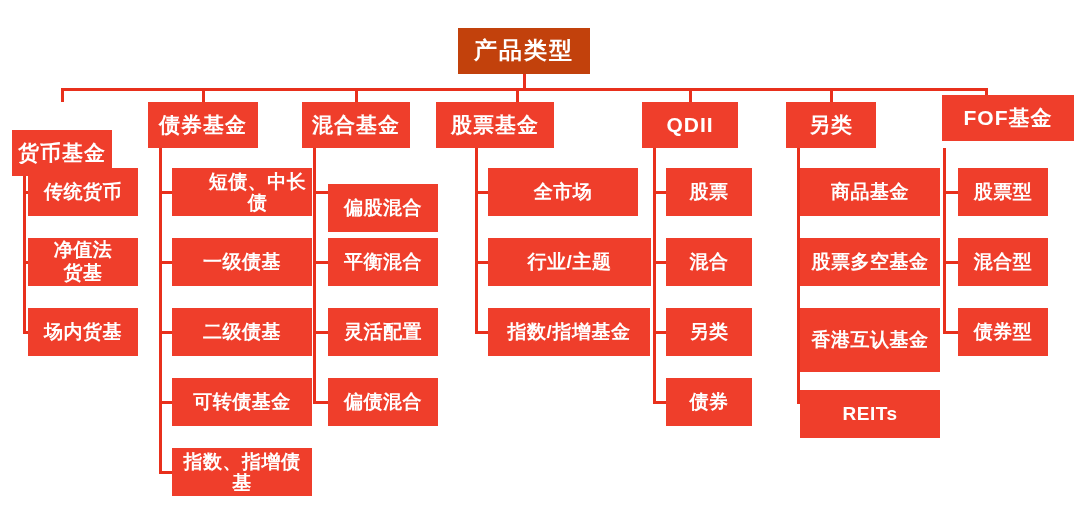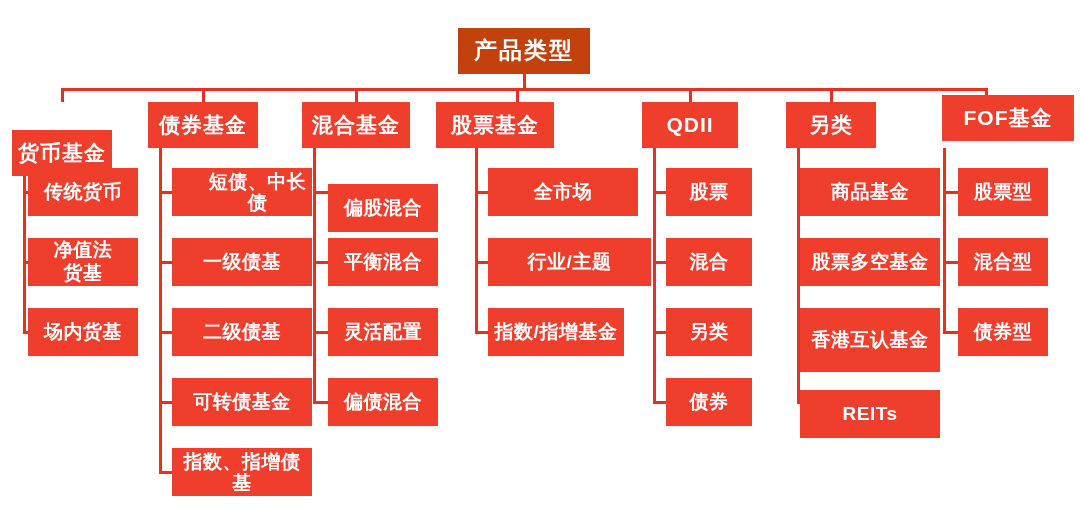--- a/index.html
+++ b/index.html
@@ -122,21 +122,21 @@
       <div class="node lvl3" style="left: 172px; top: 378px; width: 140px; height: 48px;">可转债基金</div>
       <div class="node lvl3" style="left: 172px; top: 448px; width: 140px; height: 48px;">指数、指增债基</div>
       <div class="node lvl2" style="left: 302px; top: 102px; width: 108px; height: 46px;">混合基金</div>
       <div class="node lvl3" style="left: 328px; top: 184px; width: 110px; height: 48px;">偏股混合</div>
       <div class="node lvl3" style="left: 328px; top: 238px; width: 110px; height: 48px;">平衡混合</div>
       <div class="node lvl3" style="left: 328px; top: 308px; width: 110px; height: 48px;">灵活配置</div>
       <div class="node lvl3" style="left: 328px; top: 378px; width: 110px; height: 48px;">偏债混合</div>
       <div class="node lvl2" style="left: 436px; top: 102px; width: 118px; height: 46px;">股票基金</div>
       <div class="node lvl3" style="left: 488px; top: 168px; width: 150px; height: 48px;">全市场</div>
       <div class="node lvl3" style="left: 488px; top: 238px; width: 163px; height: 48px;">行业/主题</div>
-      <div class="node lvl3" style="left: 488px; top: 308px; width: 136px; height: 48px;">指数/指增基金</div>
+      <div class="node lvl3" style="left: 488px; top: 308px; width: 162px; height: 48px;">指数/指增基金</div>
       <div class="node lvl2" style="left: 642px; top: 102px; width: 96px; height: 46px;">QDII</div>
       <div class="node lvl3" style="left: 666px; top: 168px; width: 86px; height: 48px; text-align: right;">股票</div>
       <div class="node lvl3" style="left: 666px; top: 238px; width: 86px; height: 48px;">混合</div>
       <div class="node lvl3" style="left: 666px; top: 308px; width: 86px; height: 48px;">另类</div>
       <div class="node lvl3" style="left: 666px; top: 378px; width: 86px; height: 48px;">债券</div>
       <div class="node lvl2" style="left: 786px; top: 102px; width: 90px; height: 46px;">另类</div>
       <div class="node lvl3" style="left: 800px; top: 168px; width: 140px; height: 48px;">商品基金</div>
       <div class="node lvl3" style="left: 800px; top: 238px; width: 140px; height: 48px;">股票多空基金</div>
       <div class="node lvl3" style="left: 800px; top: 308px; width: 140px; height: 64px;">香港互认基金</div>
       <div class="node lvl3" style="left: 800px; top: 378px; width: 140px; height: 48px; margin-top: 12px;">REITs</div>

